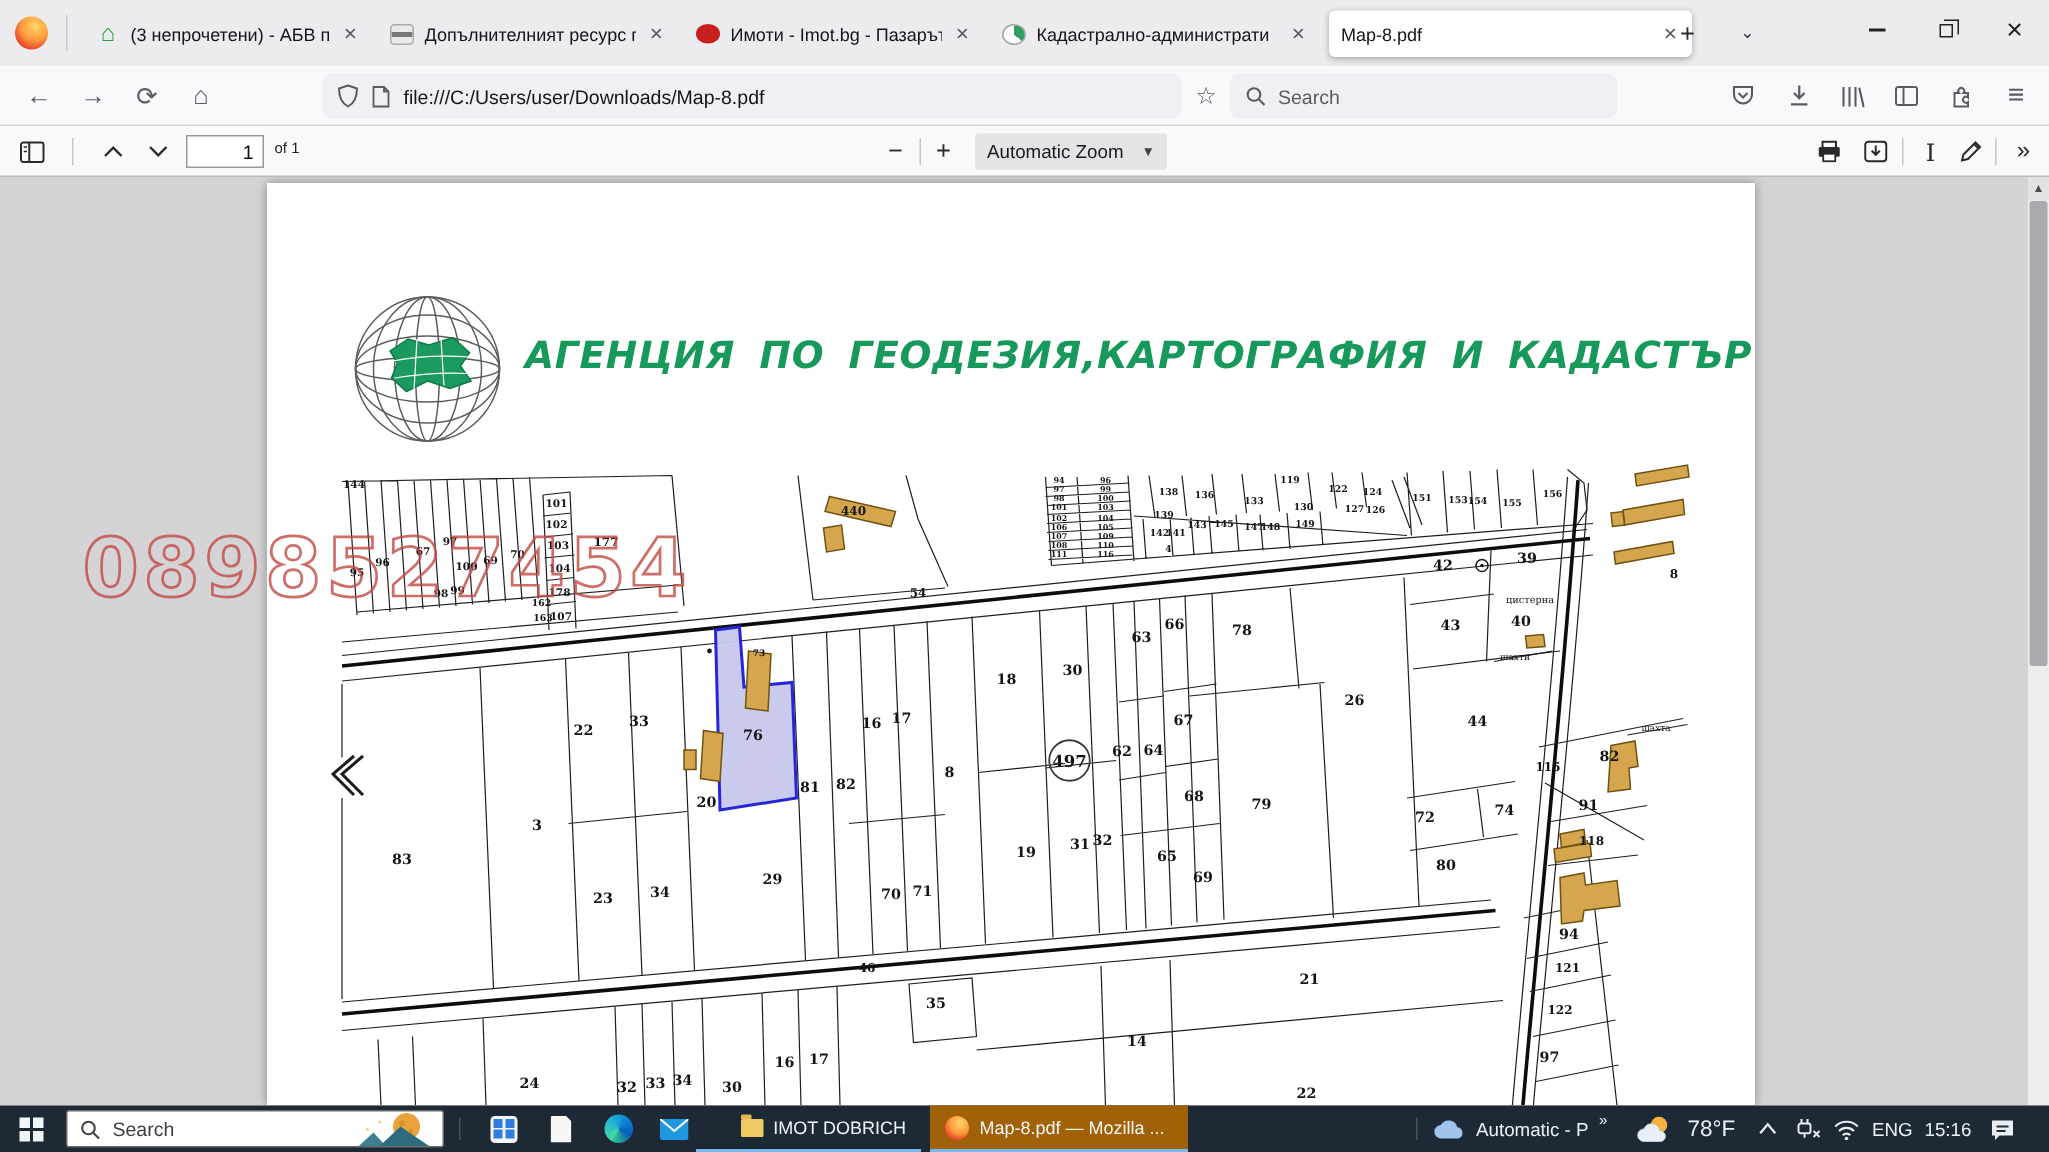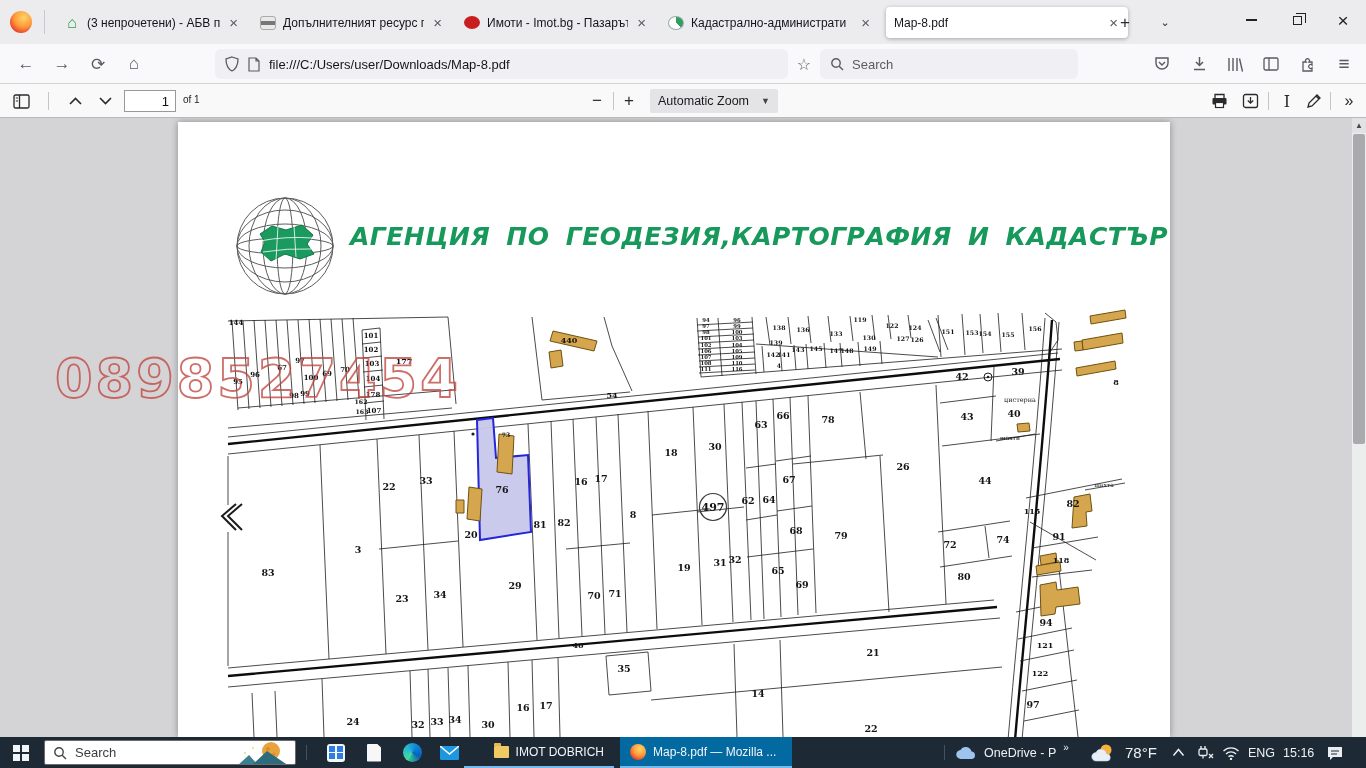--- a/index.html
+++ b/index.html
@@ -81,21 +81,21 @@
   #startbtn { left:0; width:42px; justify-content:center; }
   .winlogo { width:16px; height:16px; display:grid; grid-template-columns:7px 7px; grid-template-rows:7px 7px; gap:2px; }
   .winlogo div { background:#f2f5f7; }
   #tsearch { left:44px; width:252px; height:25px; top:3px; background:#fff; border:1px solid #6b6b6b; border-radius:2px;
              display:flex; align-items:center; padding:0 8px; gap:8px; color:#444; position:absolute; overflow:hidden; }
   #tsearch .ph { font-size:13px; color:#3c3c3c; }
   #tsearch svg.art { position:absolute; right:0; top:0; }
   .tsep { position:absolute; top:8px; width:1px; height:15px; background:#44535f; }
   .appico { justify-content:center; width:36px; }
   .taskbtn { gap:7px; padding:0 10px; font-size:12px; color:#f2f5f7; border-bottom:2.5px solid #76b9ed; }
-  .taskbtn.focused { background:#0369a1; }
+  .taskbtn.focused { background:#a16207; }
   .folder { width:15px; height:12px; background:#efc964; border-radius:1px; position:relative; }
   .folder:before { content:""; position:absolute; left:0; top:-3px; width:7px; height:3px; background:#e3b94e; border-radius:1px 1px 0 0; }
   .ffmini { width:16px; height:16px; border-radius:50%;
             background:radial-gradient(circle at 62% 30%, #ffd567, #ff9a3d 45%, #e8482a 75%, #b5256d); }
   .edge { width:19px; height:19px; border-radius:50%; background:conic-gradient(from 210deg, #45dba0, #24b2d8 30%, #0b7dd4 55%, #0a5fb8 75%, #35c790); }
   .doc { width:14px; height:18px; background:#f7f7f7; border-radius:1px; clip-path:polygon(0 0,70% 0,100% 22%,100% 100%,0 100%); }
   .store { width:18px; height:18px; background:#f5f6f7; border-radius:3px; display:grid; grid-template-columns:6px 6px; grid-template-rows:6px 6px; gap:1.5px; align-content:center; justify-content:center; }
   .store div { background:#2f7de1; }
   #odchev { font-size:10px; letter-spacing:-1px; position:relative; top:-5px; }
   .traytxt { font-size:12.5px; color:#eef1f3; }
@@ -513,21 +513,21 @@
       <div class="ffmini"></div>
       <span>Map-8.pdf — Mozilla ...</span>
     </div>
 
     <div class="tsep" style="left:944px;"></div>
 
     <div class="tb" style="left:956px;gap:7px;">
       <svg class="mini" width="21" height="14" viewBox="0 0 21 14">
         <path d="M5,13 a4.5,4.5 0 0 1 -0.5,-9 a6,6 0 0 1 11,1.5 a3.8,3.8 0 0 1 0.5,7.5 Z" fill="#9ec4ee"></path>
       </svg>
-      <span class="traytxt">OneDrive - P</span>
+      <span class="traytxt">Automatic - P</span>
       <span id="odchev">»</span>
     </div>
 
     <div class="tb" style="left:1090px;gap:8px;">
       <svg class="mini" width="27" height="20" viewBox="0 0 27 20">
         <circle cx="16" cy="7" r="5.5" fill="#f6b33c"></circle>
         <path d="M6,18 a4.2,4.2 0 0 1 0,-8.4 a5.5,5.5 0 0 1 10.5,1.4 a3.5,3.5 0 0 1 0.5,7 Z" fill="#e9eff7" stroke="#c3d0e0" stroke-width="0.6"></path>
       </svg>
       <span class="traytxt" style="font-size:15px;">78°F</span>
     </div>

